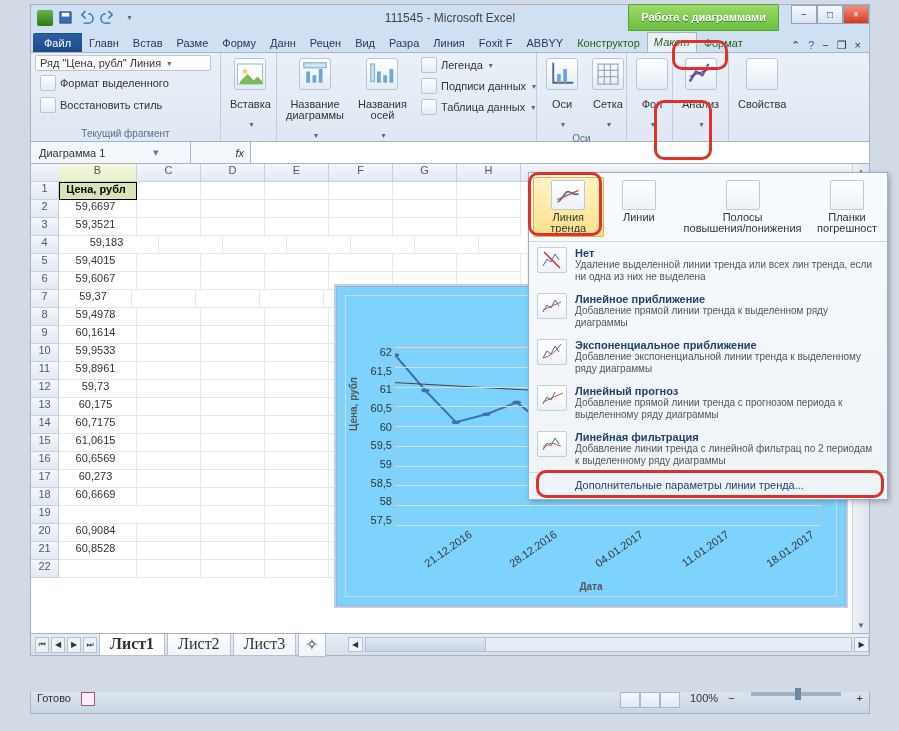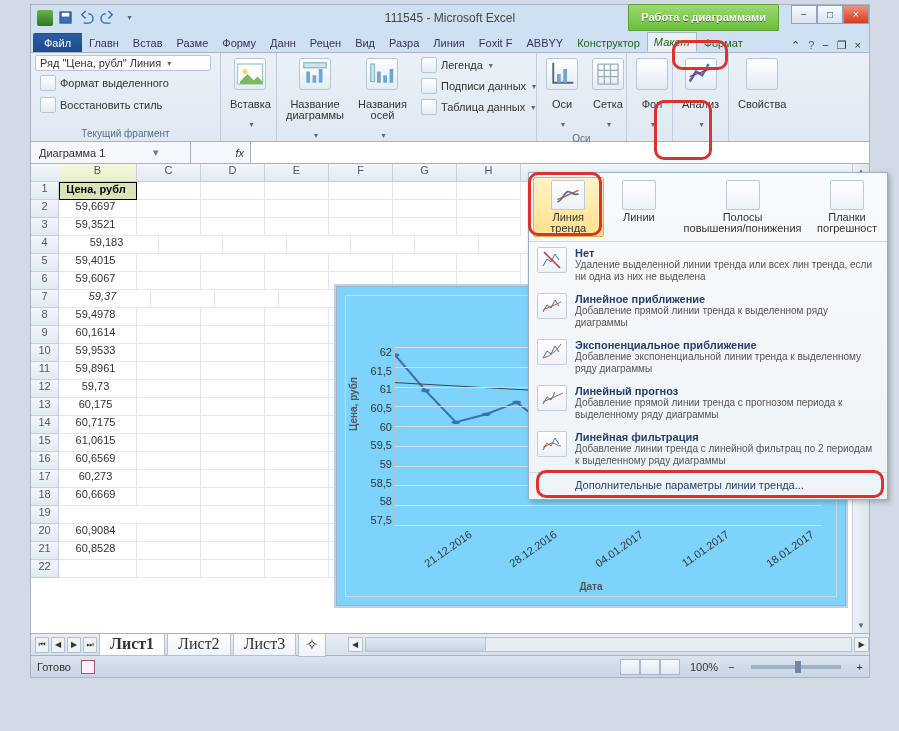--- a/index.html
+++ b/index.html
@@ -59,21 +59,21 @@
   .sheettabs{height:22px;display:flex;align-items:center;border:1px solid var(--bdr);border-top:0;background:linear-gradient(#e8eef5,#d7e0eb);padding-left:4px;gap:2px;}
   .stabnav{display:flex;gap:2px;}
   .stabnav div{width:14px;height:16px;border:1px solid #b3c1d2;background:#eef3f8;display:flex;align-items:center;justify-content:center;font-size:8px;}
   .stab{padding:2px 10px;background:linear-gradient(#fff,#eef3f8);border:1px solid #b3c1d2;border-top:0;font-size:16px;font-family:Liberation Serif, serif;}
   .stab.active{background:#fff;font-weight:bold;}
   .hscroll{flex:1;margin-left:20px;display:flex;align-items:center;gap:2px;}
   .hscroll .arr{width:15px;height:15px;border:1px solid #b3c1d2;display:flex;align-items:center;justify-content:center;font-size:8px;background:#eef3f8;}
   .hscroll .track{flex:1;height:15px;border:1px solid #b3c1d2;background:#e7edf4;position:relative;}
   .hscroll .thumb{position:absolute;left:0;top:0;bottom:0;width:120px;background:linear-gradient(#e1e9f2,#c7d4e2);border-right:1px solid #b3c1d2;}
   
-  .status{height:22px;border:1px solid var(--bdr);border-top:0;background:linear-gradient(#dbe4ee,#c9d5e3);display:flex;align-items:center;padding:0 6px;gap:10px;}
+  .status{height:22px;border:1px solid var(--bdr);border-top:0;background:linear-gradient(#dbe4ee,#c9d5e3);display:flex;align-items:flex-start;padding:0 6px;gap:10px;margin-top:36px;}
   .status .views{margin-left:auto;display:flex;}
   .status .views div{width:20px;height:16px;border:1px solid #aab8ca;background:linear-gradient(#f6faff,#e1e9f2);}
   .zoomtrack{width:90px;height:4px;background:#9fb1c6;position:relative;margin:0 6px;}
   .zoomtrack .zh{position:absolute;left:44px;top:-4px;width:6px;height:12px;background:#6f87a3;}
   
   .chart{position:absolute;left:305px;top:122px;width:510px;height:320px;background:#7dd3fc;border:1px solid #9fb1c6;box-shadow:0 0 0 2px #bcd0e7;}
   .chartinner{position:absolute;left:8px;top:8px;right:8px;bottom:8px;border:1px solid #cfd7e0;}
   .ctitle{text-align:center;font-size:18px;color:#5c5c5c;padding-top:6px;font-weight:bold;}
   .plot{position:absolute;left:48px;right:14px;top:50px;bottom:70px;border:1px solid #b6c0cc;}
   .yaxis{position:absolute;left:22px;top:50px;bottom:70px;display:flex;flex-direction:column;justify-content:space-between;font-size:9px;color:#666;text-align:right;width:24px;}
@@ -376,21 +376,21 @@
           <div class="cell bval" style="width: 78px;">59,6067</div>
           <div class="cell" style="width: 64px;"></div>
           <div class="cell" style="width: 64px;"></div>
           <div class="cell" style="width: 64px;"></div>
           <div class="cell" style="width: 64px;"></div>
           <div class="cell" style="width: 64px;"></div>
           <div class="cell" style="width: 64px;"></div>
         </div>
         <div class="row">
           <div class="rh">7</div>
-          <div class="cell bval" style="width: 92px; font-style: italic;">59,37</div>
+          <div class="cell bval" style="width: 73px;">59,37</div>
           <div class="cell" style="width: 64px;"></div>
           <div class="cell" style="width: 64px;"></div>
           <div class="cell" style="width: 64px;"></div>
           <div class="cell" style="width: 64px;"></div>
           <div class="cell" style="width: 64px;"></div>
           <div class="cell" style="width: 64px;"></div>
         </div>
         <div class="row">
           <div class="rh">8</div>
           <div class="cell bval" style="width: 78px;">59,4978</div>

